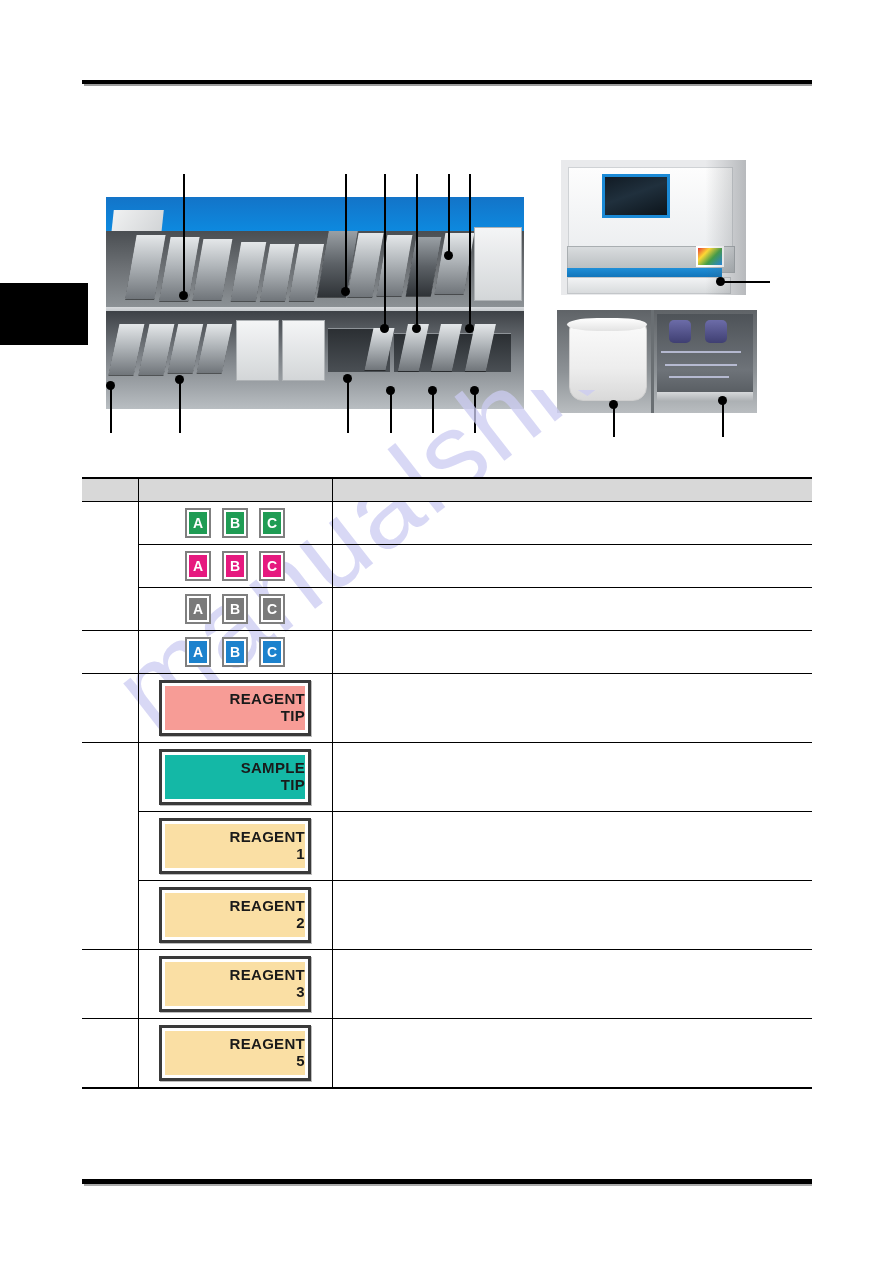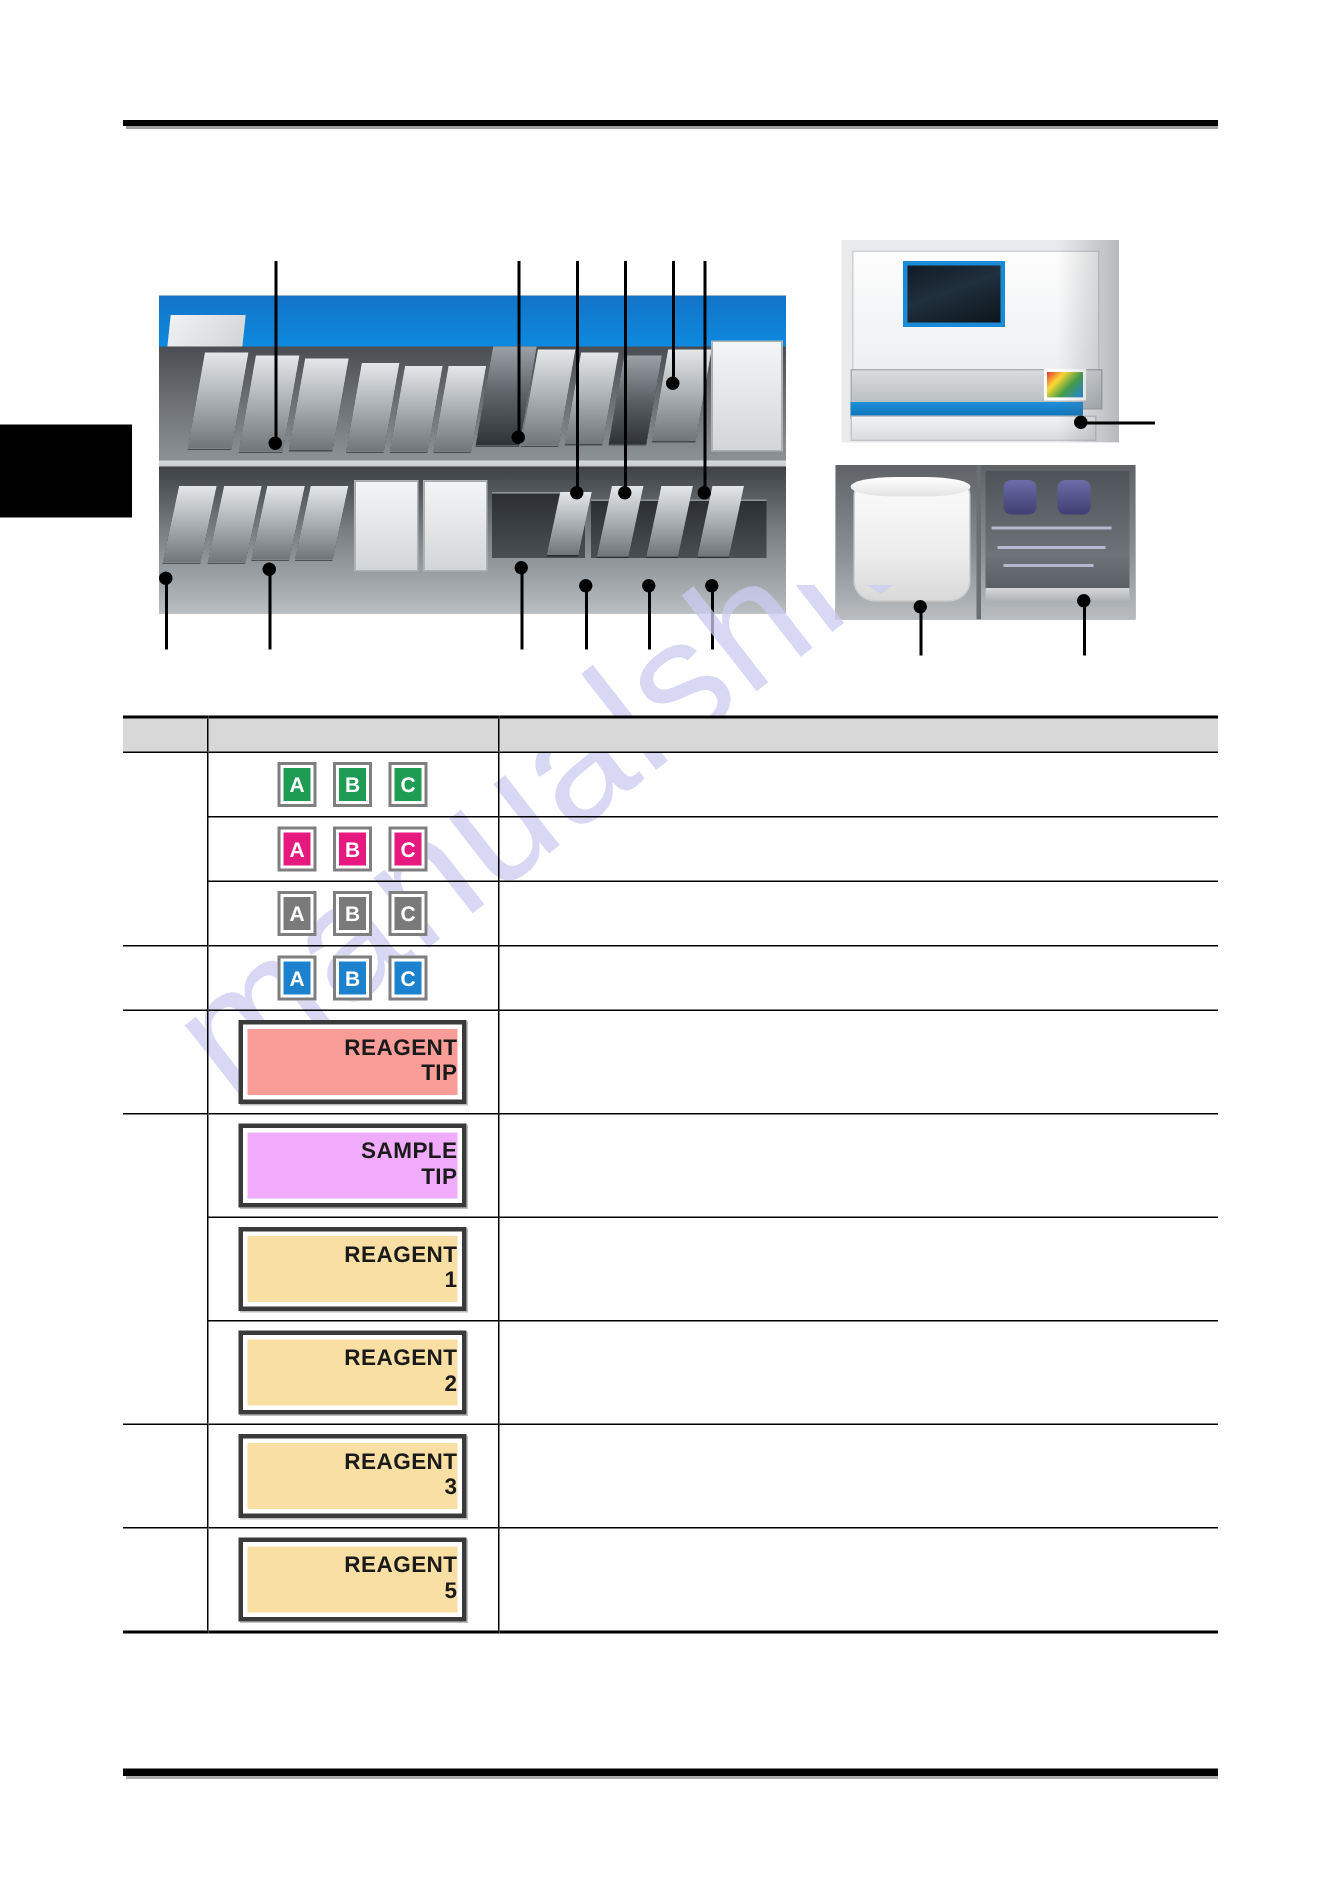--- a/index.html
+++ b/index.html
@@ -592,21 +592,21 @@
         <tr>
           <td class="col-num"></td>
           <td class="col-sym"><div class="plate"><div class="plate-inner" style="background: rgb(247, 156, 150);">
                 <span class="l1">REAGENT</span>
                 <span class="l2">TIP</span>
               </div></div></td>
           <td class="col-desc"></td>
         </tr>
         <tr class="partial-rule">
           <td class="col-num"></td>
-          <td class="col-sym"><div class="plate"><div class="plate-inner" style="background: #f0abfc;">
+          <td class="col-sym"><div class="plate"><div class="plate-inner" style="background: #14b8a6;">
                 <span class="l1">SAMPLE</span>
                 <span class="l2">TIP</span>
               </div></div></td>
           <td class="col-desc"></td>
         </tr>
         <tr class="partial-rule">
           <td class="col-num"></td>
           <td class="col-sym"><div class="plate"><div class="plate-inner" style="background: rgb(250, 223, 164);">
                 <span class="l1">REAGENT</span>
                 <span class="l2">1</span>

